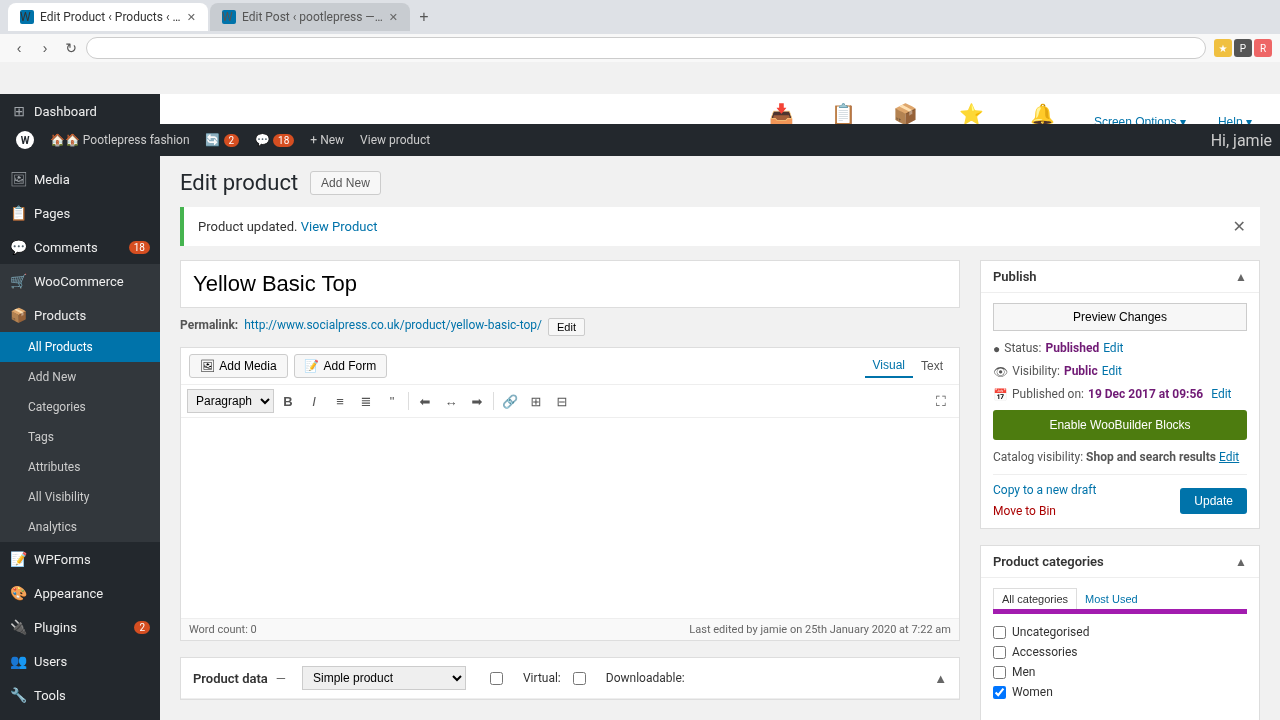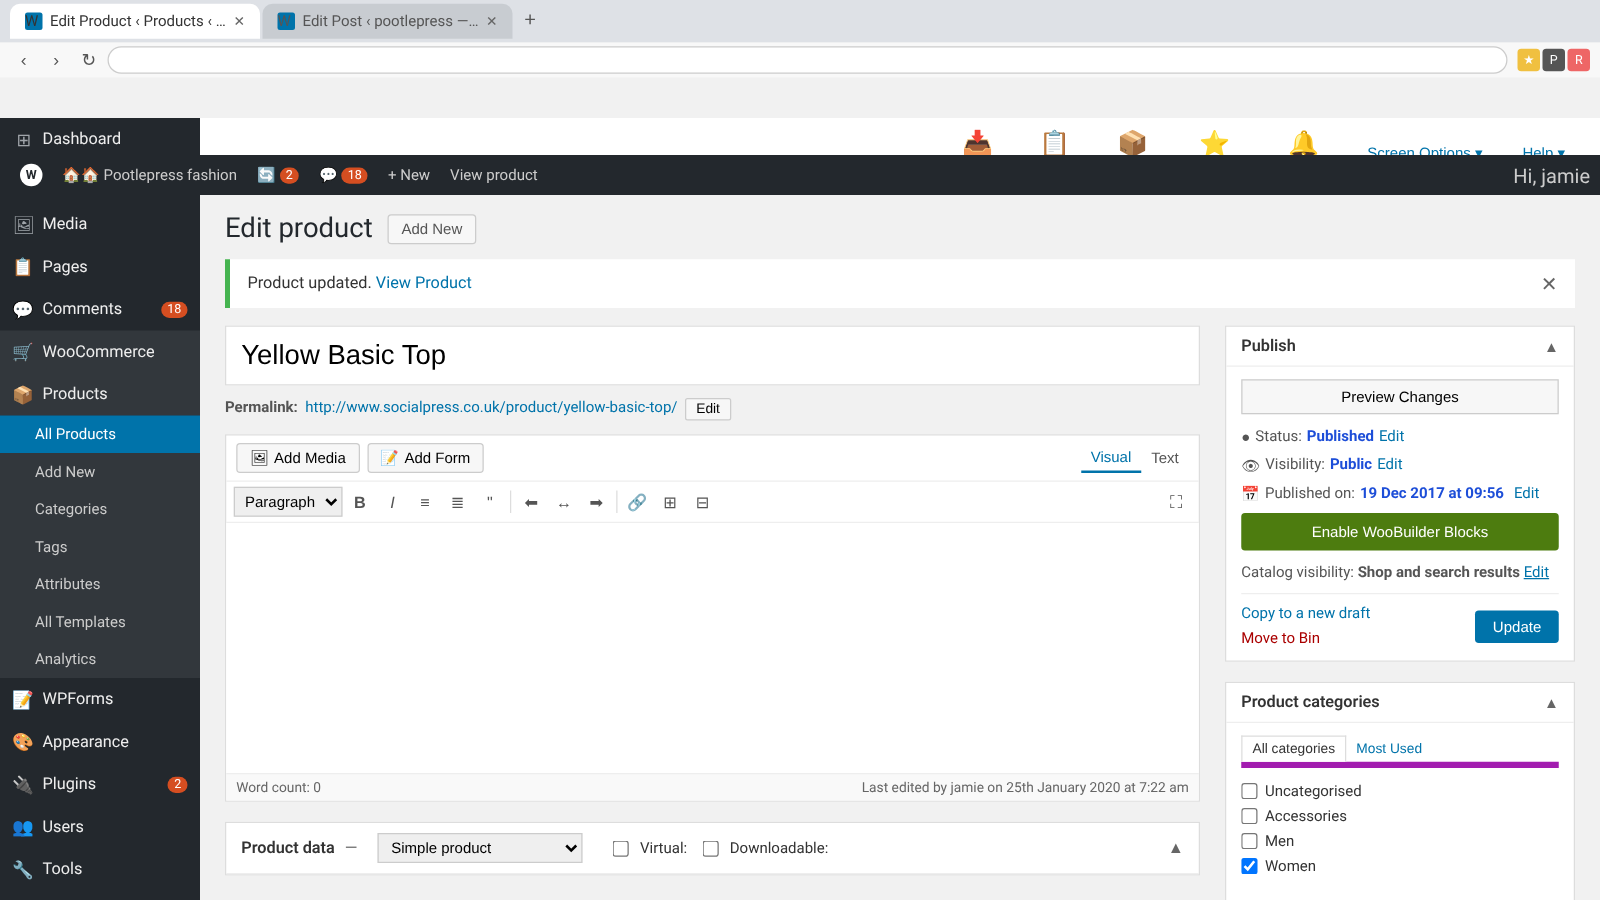--- a/index.html
+++ b/index.html
@@ -106,21 +106,21 @@
     .meta-box-header { display: flex; align-items: center; padding: 8px 12px; border-bottom: 1px solid #eee; cursor: pointer; }
     .meta-box-header h3 { font-size: 13px; font-weight: 600; flex: 1; }
     .meta-box-toggle { color: #666; font-size: 12px; }
     
     .meta-box-content { padding: 10px 12px; }
     .preview-btn { width: 100%; background: #f7f7f7; border: 1px solid #ccc; padding: 6px; font-size: 12px; cursor: pointer; margin-bottom: 10px; }
     
     .publish-row { font-size: 12px; color: #555; margin-bottom: 8px; display: flex; align-items: flex-start; gap: 4px; }
     .publish-row .publish-icon { margin-top: 1px; }
     .publish-row a { color: #0073aa; text-decoration: none; }
-    .publish-row strong { color: #1d4ed8; }
+    .publish-row strong { color: #701a75; }
     
     .woobuilder-btn { width: 100%; background: #4d7c0f; color: #fff; border: none; padding: 8px; font-size: 12px; cursor: pointer; margin-bottom: 10px; border-radius: 3px; }
     
     .catalog-visibility { font-size: 12px; color: #555; margin-bottom: 10px; }
     .catalog-visibility a { color: #0073aa; }
     
     .copy-draft-link { color: #0073aa; font-size: 12px; text-decoration: none; display: block; margin-bottom: 6px; }
     .move-bin-link { color: #a00; font-size: 12px; text-decoration: none; }
     
     .publish-actions { display: flex; align-items: center; justify-content: space-between; margin-top: 8px; padding-top: 8px; border-top: 1px solid #eee; }
@@ -131,21 +131,21 @@
     .category-item { display: flex; align-items: center; gap: 6px; padding: 3px 0; font-size: 12px; }
     .category-item input[type="checkbox"] { margin: 0; }
     .category-tabs { display: flex; gap: 0; margin-bottom: 8px; border-bottom: 5px solid #a21caf; }
     .cat-tab { background: none; border: none; padding: 4px 8px; font-size: 11px; cursor: pointer; color: #0073aa; }
     .cat-tab.active { background: #fff; border: 1px solid #ddd; border-bottom: none; color: #333; }
 
     
     input[type="checkbox"] { cursor: pointer; }
 
     
-    .checkbox-label { font-size: 12px; display: flex; align-items: center; gap: 9px; cursor: pointer; }
+    .checkbox-label { font-size: 12px; display: flex; align-items: center; gap: 20px; cursor: pointer; }
   </style>
 </head>
 <body>
 
 <div>
   <div class="browser-tabs">
     <div class="browser-tab">
       <div class="tab-favicon">W</div>
       <span style="font-size:12px;overflow:hidden;text-overflow:ellipsis;white-space:nowrap;max-width:150px;">Edit Product ‹ Products ‹ Poc…</span>
       <span class="tab-close">✕</span>
@@ -237,21 +237,21 @@
       <div class="sidebar-item">
         <span>Categories</span>
       </div>
       <div class="sidebar-item">
         <span>Tags</span>
       </div>
       <div class="sidebar-item">
         <span>Attributes</span>
       </div>
       <div class="sidebar-item">
-        <span>All Templates</span>
+        <span>All Visibility</span>
       </div>
       <div class="sidebar-item">
         <span>Analytics</span>
       </div>
     </div>
     <div class="sidebar-item">
       <span class="sidebar-icon">📝</span>
       <span>WPForms</span>
     </div>
     <div class="sidebar-item">

